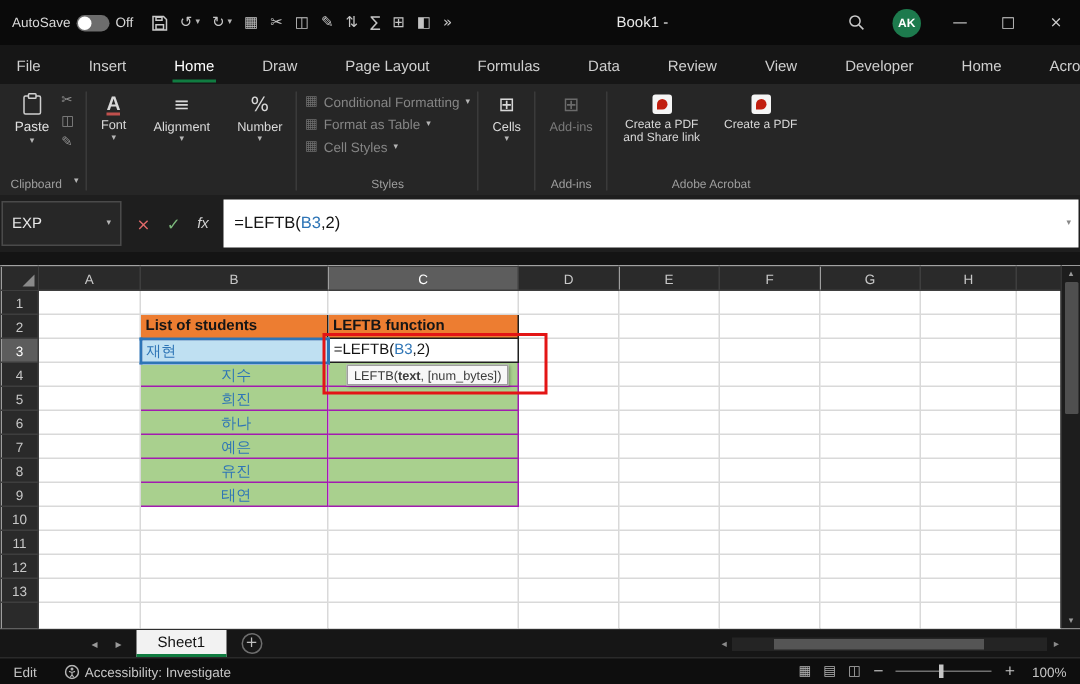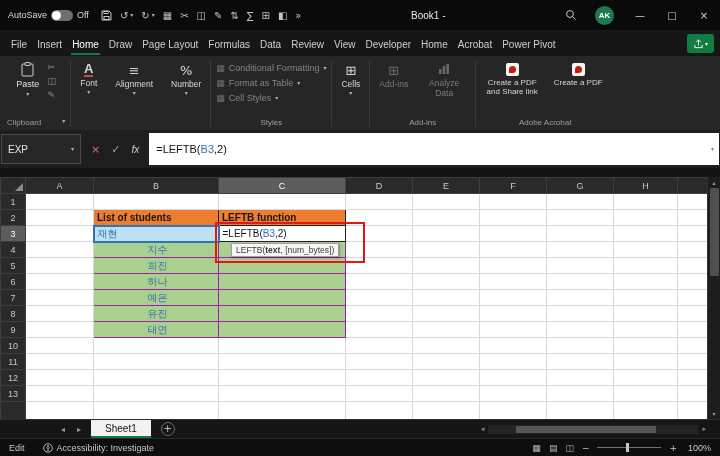--- a/index.html
+++ b/index.html
@@ -15,32 +15,32 @@
   .qat{display:flex;align-items:center;gap:8px;margin-left:12px;font-size:10px;color:#c4c4c4;}
   .qat .btn{display:flex;align-items:center;gap:2px;cursor:default;}
   .arr{font-size:6px;line-height:6px;color:#b5b5b5;}
   .sp{flex:1;}
   .wintitle{font-size:10px;color:#e8e8e8;white-space:nowrap;}
   .tb-right{display:flex;align-items:center;height:100%;}
   .tb-btn{width:32px;height:100%;display:flex;align-items:center;justify-content:center;font-size:10px;color:#cfcfcf;}
   .avatar{width:19px;height:19px;border-radius:50%;background:#1d7a4d;color:#fff;font-size:8px;font-weight:bold;display:flex;align-items:center;justify-content:center;margin:0 10px 0 8px;}
 
   
-  .tabrow{height:26px;background:#161616;display:flex;align-items:flex-end;padding:0 6px;}
+  .tabrow{height:26px;background:#161616;display:flex;align-items:flex-end;padding:0 6px;gap:22px;}
   .rtab{font-size:10px;color:#cfcfcf;padding:5px 5px 6px;position:relative;white-space:nowrap;cursor:default;}
   .rtab.active{color:#fff;}
   .rtab.active::after{content:"";position:absolute;left:4px;right:4px;bottom:1px;height:2px;background:#107C41;}
   .comments-btn{display:flex;align-items:center;gap:4px;border:1px solid #5a5a5a;border-radius:3px;color:#e3e3e3;font-size:10px;padding:2px 8px;margin:0 6px 3px 0;background:transparent;}
   .share-btn{width:27px;height:19px;background:#107C41;border-radius:3px;margin-bottom:3px;display:flex;align-items:center;justify-content:center;border:none;gap:1px;}
   .share-btn .arr{color:#eaf5ee;}
 
   
   .ribbon{height:74px;background:#262626;display:flex;align-items:stretch;padding:2px 2px 0;overflow:hidden;white-space:nowrap;}
   .rgroup{display:flex;flex-direction:column;align-items:center;padding:2px 5px 0;}
-  .glabel{margin-top:auto;font-size:8px;color:#9f9f9f;padding:2px 0 3px;display:flex;align-items:flex-start;gap:21px;}
+  .glabel{margin-top:auto;font-size:8px;color:#9f9f9f;padding:2px 0 3px;display:flex;align-items:flex-start;gap:8px;}
   .gdiv{width:1px;background:#3a3a3a;margin:3px 0;}
   .cliprow{display:flex;align-items:flex-start;}
   .bigbtn{display:flex;flex-direction:column;align-items:center;gap:2px;font-size:9px;color:#e0e0e0;padding-top:2px;}
   .minicol{display:flex;flex-direction:column;gap:4px;margin-left:8px;margin-top:2px;font-size:9px;color:#8f8f8f;}
   .collapsed{display:flex;flex-direction:column;align-items:center;gap:1px;font-size:8.5px;color:#dadada;padding:3px 4px 0;}
   .cicon{font-size:13px;height:15px;line-height:15px;color:#d8d8d8;}
   .fonticon{border-bottom:2px solid #c0504d;line-height:12px;height:14px;font-weight:bold;}
   .styles{align-items:flex-start;}
   .stylerow{display:flex;align-items:center;gap:4px;font-size:9px;color:#858585;height:15px;}
   .sicon{color:#6f6f6f;font-size:9px;}
@@ -259,28 +259,20 @@
     </div>
   </div>
   <div class="gdiv"></div>
 
   <div class="rgroup">
     <div style="display:flex;gap:6px;">
       <div class="collapsed disabled">
         <span class="cicon g" style="color:#6b6b6b;">⊞</span>
         <span>Add-ins</span>
       </div>
-      <div class="collapsed disabled">
-        <span class="cicon"><svg width="12" height="12" viewBox="0 0 12 12">
-              <rect x="1" y="6" width="2.5" height="5" fill="#6b6b6b"></rect>
-              <rect x="4.7" y="3" width="2.5" height="8" fill="#6b6b6b"></rect>
-              <rect x="8.4" y="1" width="2.5" height="10" fill="#6b6b6b"></rect>
-            </svg></span>
-        <span class="lbl" style="white-space:normal;text-align:center;line-height:1.15;width:44px;">Analyze Data</span>
-      </div>
     </div>
     <div class="glabel">
         <span>Add-ins</span>
       </div>
   </div>
   <div class="gdiv"></div>
 
   <div class="rgroup">
     <div style="display:flex;gap:4px;">
       <div class="pdfbtn">

